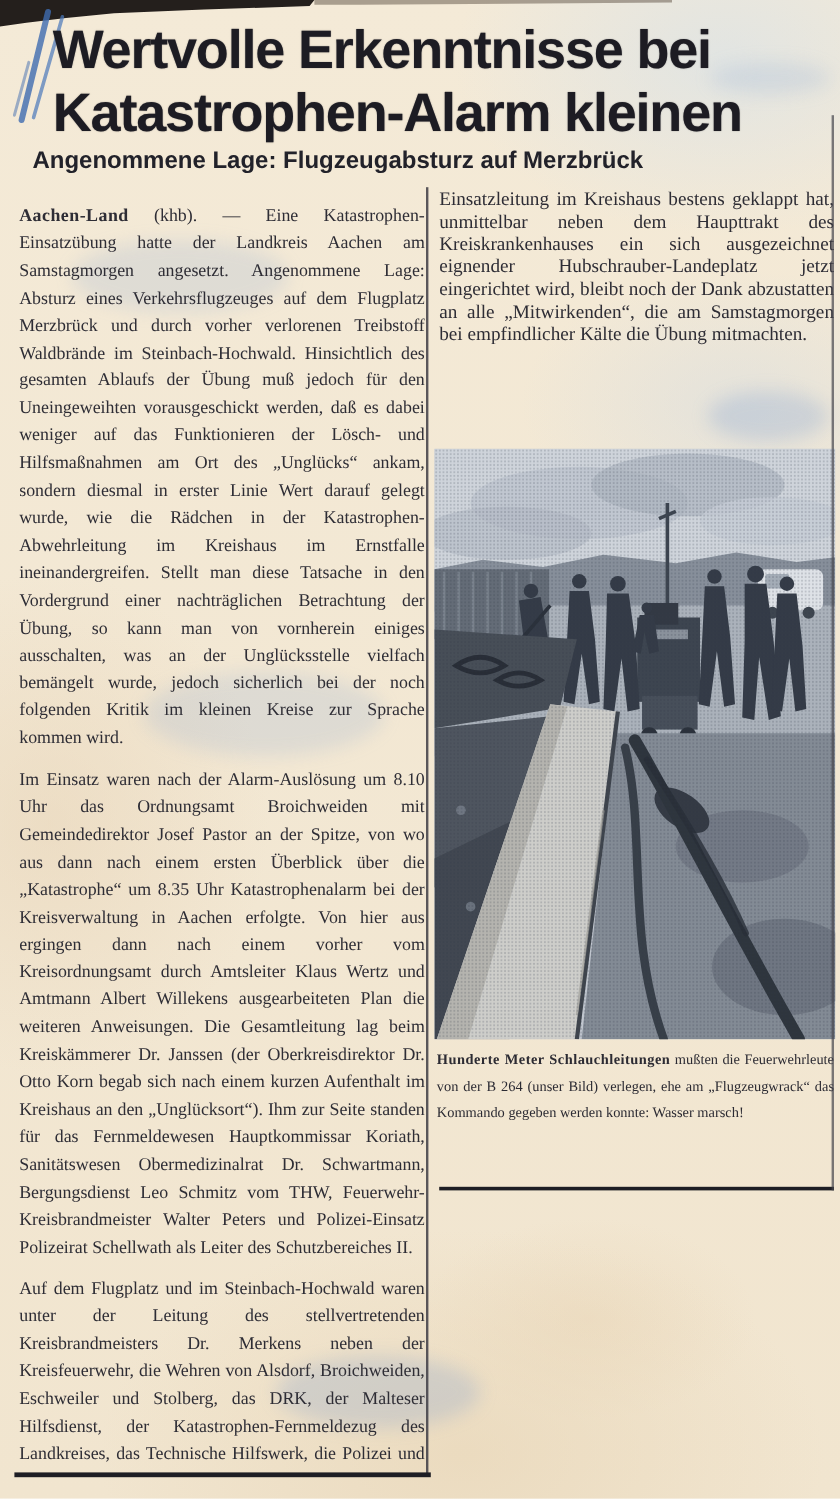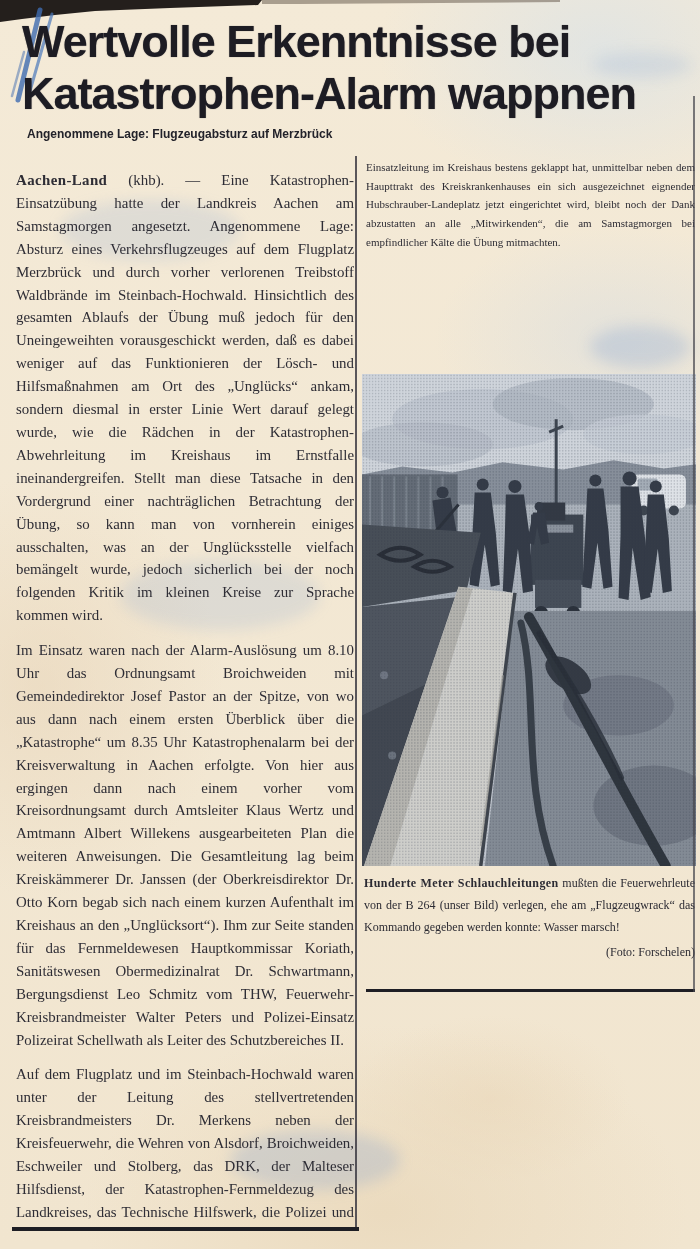--- a/index.html
+++ b/index.html
@@ -15,40 +15,40 @@
       radial-gradient(ellipse 420px 260px at 55% 97%, rgba(231,212,180,.6), transparent 72%),
       radial-gradient(ellipse 200px 120px at 70% 88%, rgba(233,214,184,.5), transparent 70%),
       linear-gradient(#f4ead7, #f1e5cf);
   }
   
   .smudge{position:absolute;border-radius:50%;filter:blur(7px);pointer-events:none;}
   .smudge.blue{background:rgba(128,160,210,.18);}
   .smudge.blue2{background:rgba(110,145,205,.22);}
 
   .headline{
-    position:absolute;left:22px;top:16px;width:650px;
+    position:absolute;left:44px;top:16px;width:650px;
     font-family:"Liberation Sans", sans-serif;
     font-weight:700;color:#1d1c23;
     font-size:45px;line-height:52px;letter-spacing:-1px;
     text-shadow:0 0 1px rgba(29,28,35,.55);
   }
   .subhead{
     position:absolute;left:27px;top:122px;width:620px;
     font-family:"Liberation Sans", sans-serif;
-    font-weight:700;color:#22222a;font-size:12px;line-height:24px;
+    font-weight:700;color:#22222a;font-size:20px;line-height:24px;
   }
   .col{position:absolute;color:#2e2d35;text-align:justify;}
   .col p{margin:12px 0 6px 0;}
   .col-left{
     left:16px;top:157px;width:338px;height:1068px;overflow:hidden;
     font-size:14.9px;line-height:22.9px;
   }
   .col-right{
     left:366px;top:158px;width:329px;
-    font-size:11px;line-height:18.7px;
+    font-size:16px;line-height:18.7px;
   }
   .col-right p{margin:0 0 9px 0;}
   .lead-bold{font-weight:700;letter-spacing:.4px;}
   .divider-v{
     position:absolute;left:355px;top:156px;width:2px;height:1074px;
     background:#3e3c44;opacity:.85;
   }
   .edge-right{
     position:absolute;left:693px;top:96px;width:2px;height:896px;
     background:#45444b;opacity:.7;
@@ -86,21 +86,21 @@
   </svg>
 
   <div class="smudge blue" style="left:592px;top:52px;width:100px;height:26px;"></div>
   <div class="smudge blue2" style="left:590px;top:326px;width:100px;height:42px;"></div>
   <div class="smudge blue" style="left:60px;top:200px;width:180px;height:60px;"></div>
   <div class="smudge blue" style="left:120px;top:560px;width:200px;height:70px;"></div>
   <div class="smudge blue2" style="left:230px;top:1130px;width:170px;height:60px;"></div>
 
   <div class="headline">
     <span style="display:block">Wertvolle Erkenntnisse bei</span>
-    <span style="display:block">Katastrophen-Alarm wappnen</span>
+    <span style="display:block">Katastrophen-Alarm kleinen</span>
   </div>
 
   <div class="subhead">Angenommene Lage: Flugzeugabsturz auf Merzbrück</div>
 
   <div class="col col-left">
     <p><span class="lead-bold">Aachen-Land</span><span> (khb). — Eine Katastrophen-Einsatzübung hatte der Landkreis Aachen am Samstagmorgen angesetzt. Angenommene Lage: Absturz eines Verkehrsflugzeuges auf dem Flugplatz Merzbrück und durch vorher verlorenen Treibstoff Waldbrände im Steinbach-Hochwald. Hinsichtlich des gesamten Ablaufs der Übung muß jedoch für den Uneingeweihten vorausgeschickt werden, daß es dabei weniger auf das Funktionieren der Lösch- und Hilfsmaßnahmen am Ort des „Unglücks“ ankam, sondern diesmal in erster Linie Wert darauf gelegt wurde, wie die Rädchen in der Katastrophen-Abwehrleitung im Kreishaus im Ernstfalle ineinandergreifen. Stellt man diese Tatsache in den Vordergrund einer nachträglichen Betrachtung der Übung, so kann man von vornherein einiges ausschalten, was an der Unglücksstelle vielfach bemängelt wurde, jedoch sicherlich bei der noch folgenden Kritik im kleinen Kreise zur Sprache kommen wird.</span></p>
     <p>Im Einsatz waren nach der Alarm-Auslösung um 8.10 Uhr das Ordnungsamt Broichweiden mit Gemeindedirektor Josef Pastor an der Spitze, von wo aus dann nach einem ersten Überblick über die „Katastrophe“ um 8.35 Uhr Katastrophenalarm bei der Kreisverwaltung in Aachen erfolgte. Von hier aus ergingen dann nach einem vorher vom Kreisordnungsamt durch Amtsleiter Klaus Wertz und Amtmann Albert Willekens ausgearbeiteten Plan die weiteren Anweisungen. Die Gesamtleitung lag beim Kreiskämmerer Dr. Janssen (der Oberkreisdirektor Dr. Otto Korn begab sich nach einem kurzen Aufenthalt im Kreishaus an den „Unglücksort“). Ihm zur Seite standen für das Fernmeldewesen Hauptkommissar Koriath, Sanitätswesen Obermedizinalrat Dr. Schwartmann, Bergungsdienst Leo Schmitz vom THW, Feuerwehr-Kreisbrandmeister Walter Peters und Polizei-Einsatz Polizeirat Schellwath als Leiter des Schutzbereiches II.</p>
     <p>Auf dem Flugplatz und im Steinbach-Hochwald waren unter der Leitung des stellvertretenden Kreisbrandmeisters Dr. Merkens neben der Kreisfeuerwehr, die Wehren von Alsdorf, Broichweiden, Eschweiler und Stolberg, das DRK, der Malteser Hilfsdienst, der Katastrophen-Fernmeldezug des Landkreises, das Technische Hilfswerk, die Polizei und ein Hubschrauber der belgischen Streitkräfte im Einsatz. Zusätzlich war auch der Bereitschaftdienst des Kreiskrankenhauses eingeschaltet. Zahlreiche Broichweidener Kinder mimten die Verletzten. Dankenswerte Unterstützung hatte man bei der Fluggemeinschaft von Merzbrück durch deren Vertreter Walter Prömper gefunden und bei einem Spezial-Unternehmer, der einen ausgedienten Omnibus als „Flugzeugwrack“ zur Verfügung gestellt hatte.</p>
 
   </div>
@@ -231,20 +231,19 @@
         <line x1="140" y1="300" x2="118" y2="470" stroke="#a9a69d" stroke-width="2" opacity=".7"></line>
       </g>
 
       <rect x="0" y="0" width="332" height="490" fill="url(#halftone)"></rect>
       <rect x="0" y="0" width="332" height="490" fill="rgba(108,128,172,.08)"></rect>
     </svg>
   </div>
 
   <div class="caption">
     <span class="lead-bold">Hunderte Meter Schlauchleitungen</span><span> mußten die Feuerwehrleute von der B 264 (unser Bild) verlegen, ehe am „Flugzeugwrack“ das Kommando gegeben werden konnte: Wasser marsch!</span>
-    <span class="credit">(Foto: Forschelen)</span>
   </div>
 
   <div class="rule rule-right-bottom"></div>
   <div class="rule rule-left-bottom"></div>
   <div class="edge-right"></div>
 
 </div>
 
 </body></html>

